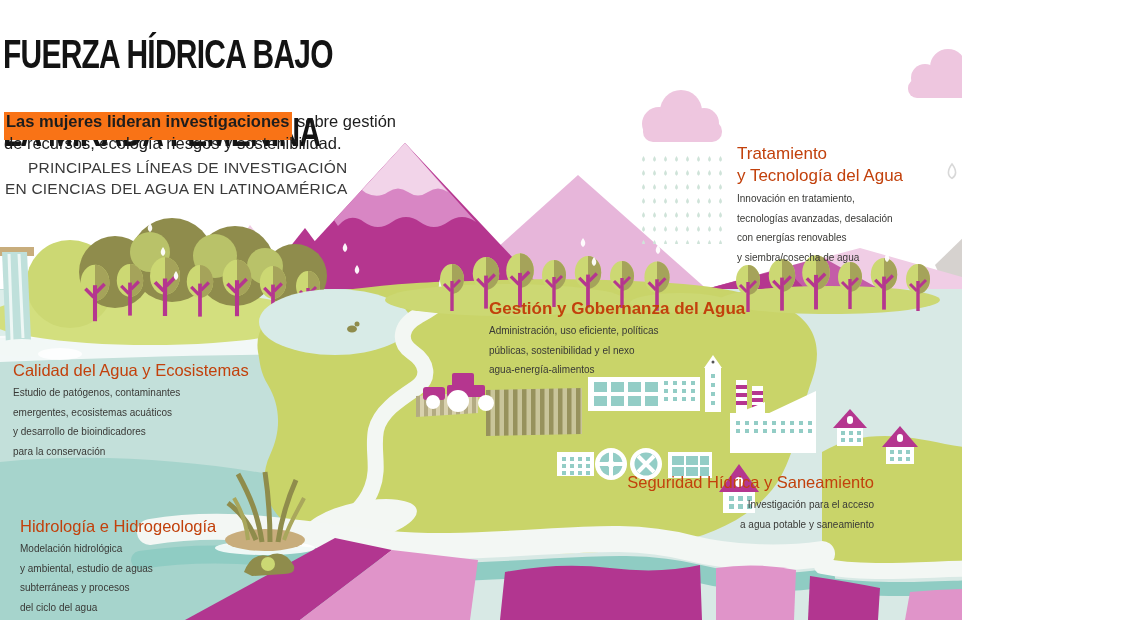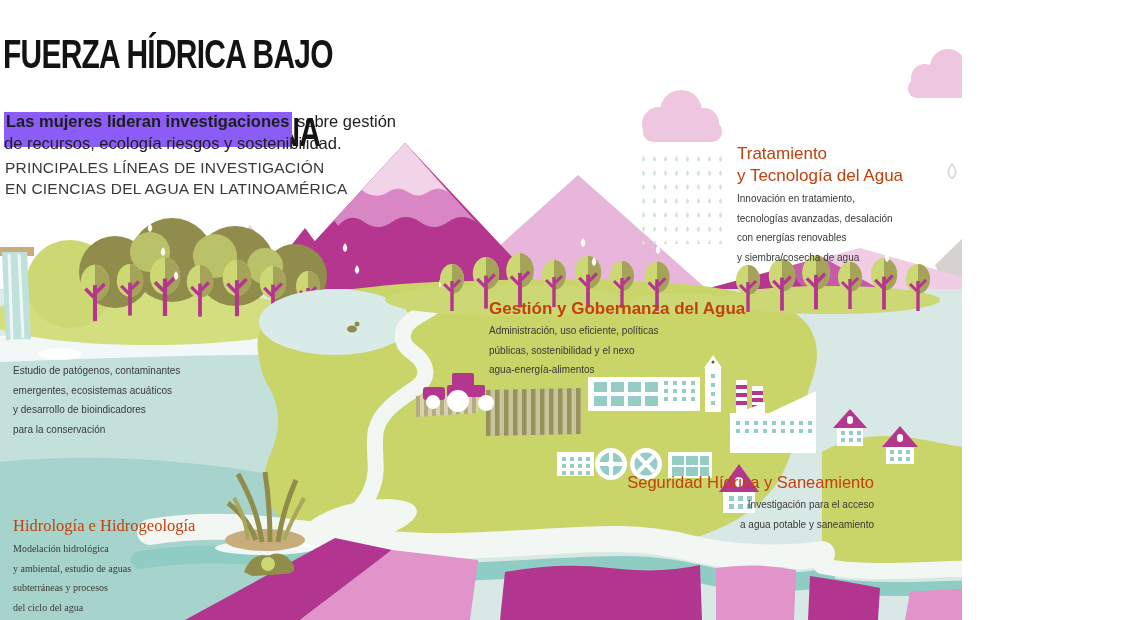--- a/index.html
+++ b/index.html
@@ -3,33 +3,33 @@
 <meta charset="utf-8">
 <style>
   html,body{margin:0;padding:0;background:#fff;}
   #canvas{position:relative;width:962px;height:620px;overflow:hidden;background:#fff;
           font-family:"Liberation Sans","DejaVu Sans",sans-serif;}
   svg.scene{position:absolute;left:0;top:0;width:1130px;height:620px;}
   .txt{position:absolute;white-space:pre-line;}
   .main-title{left:3px;top:-4px;font-weight:800;font-size:41px;line-height:39px;color:#131313;
               letter-spacing:-1px;transform:scaleX(.73);transform-origin:0 0;z-index:3;}
   .subtitle{left:4px;top:88px;font-size:16.5px;line-height:22px;color:#1d1d1d;width:440px;z-index:3;}
-  .hl{background:#8b5cf6;font-weight:700;padding:0 3px 17px 2px;}
-  .intro{left:5px;top:157px;font-size:15.5px;line-height:21px;color:#3a3a3a;letter-spacing:.2px;z-index:3;}
+  .hl{background:#f97316;font-weight:700;padding:0 3px 10px 2px;}
+  .intro{left:5px;top:157px;font-size:15.5px;line-height:21px;color:#3a3a3a;letter-spacing:.2px;z-index:3;text-align:right;}
   .rl{position:absolute;z-index:3;}
   .rl h3{margin:0;font-weight:400;font-size:17px;line-height:22px;color:#c2410c;white-space:pre-line;}
   .rl p{margin:2px 0 0;font-size:10px;line-height:19.5px;color:#39393六6;color:#393936;white-space:pre-line;}
   #rl-tratamiento{left:737px;top:143px;width:250px;}
   #rl-gestion{left:489px;top:299px;width:260px;}
   #rl-gestion h3{font-weight:700;font-size:17px;line-height:20px;}
   #rl-cambio{right:87px;top:307px;width:280px;text-align:right;}
   #rl-calidad{left:13px;top:359px;width:280px;}
   #rl-calidad h3,#rl-seguridad h3,#rl-hidrologia h3{font-size:16.5px;}
   #rl-seguridad{right:88px;top:471px;width:300px;text-align:right;}
-  #rl-hidrologia{left:13px;top:515px;width:240px;font-family:Liberation Serif, serif;}
+  #rl-hidrologia{left:20px;top:515px;width:240px;}
 </style>
 </head>
 <body>
 
 <div id="canvas">
 
   <svg class="scene" viewBox="0 0 1130 620">
     <defs>
       <pattern id="rain" width="11" height="14" patternUnits="userSpaceOnUse">
         <path d="M5.5,2 C7.6,4.8 7.3,6.8 5.5,7.8 C3.7,6.8 3.4,4.8 5.5,2 Z" fill="#cfe3d9"></path>
@@ -410,20 +410,21 @@
 
   <div class="rl" id="rl-gestion">
     <h3>Gestión y Gobernanza del Agua</h3>
     <p>Administración, uso eficiente, políticas
 públicas, sostenibilidad y el nexo
 agua-energía-alimentos</p>
   </div>
 
 
   <div class="rl" id="rl-calidad">
+    <h3>Calidad del Agua y Ecosistemas</h3>
     <p>Estudio de patógenos, contaminantes
 emergentes, ecosistemas acuáticos
 y desarrollo de bioindicadores
 para la conservación</p>
   </div>
 
   <div class="rl" id="rl-seguridad">
     <h3>Seguridad Hídrica y Saneamiento</h3>
     <p>Investigación para el acceso
 a agua potable y saneamiento</p>

